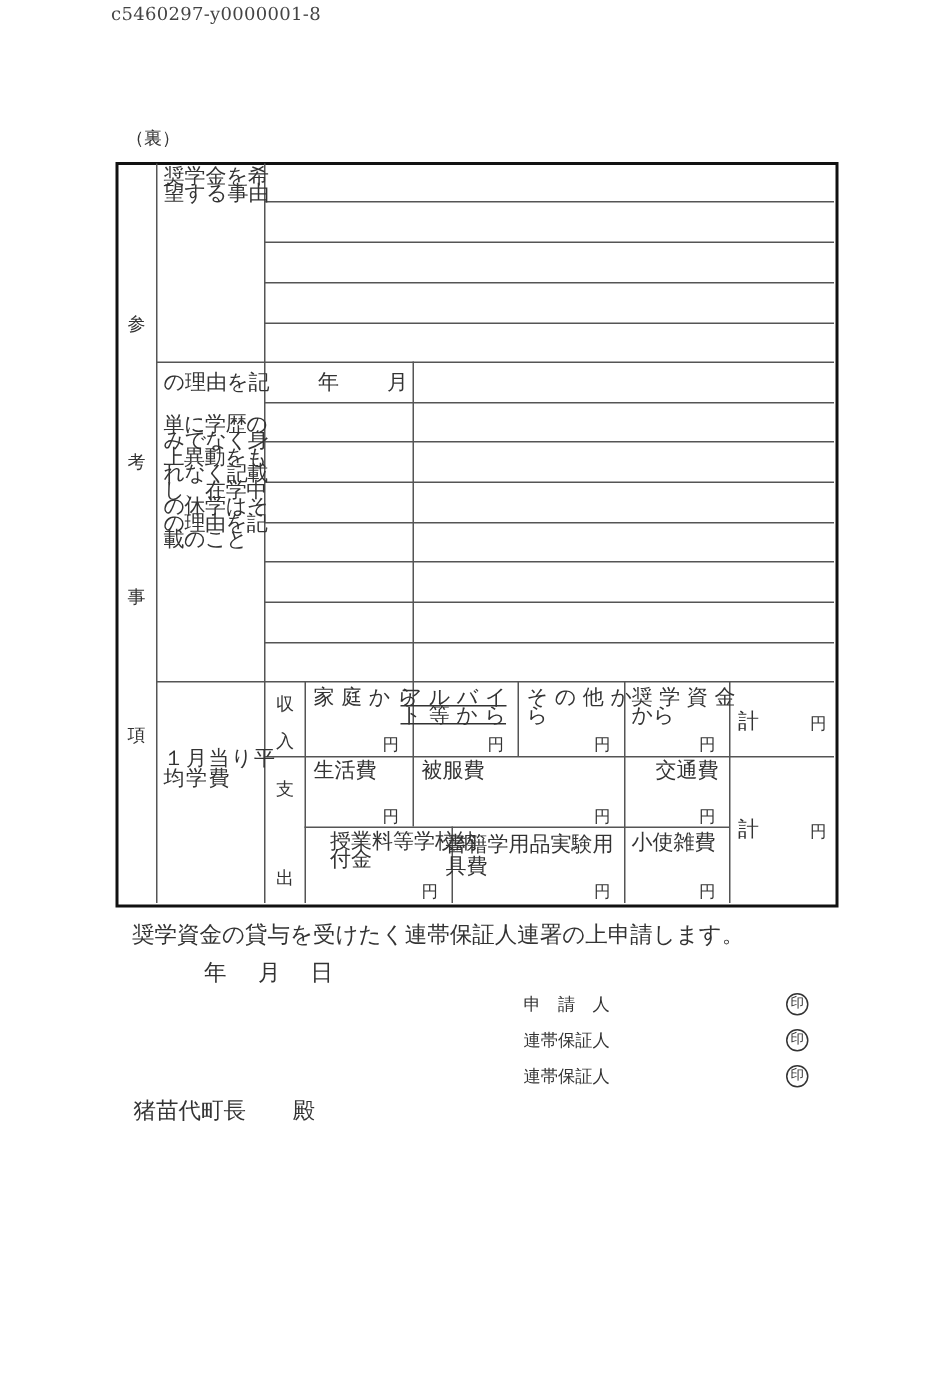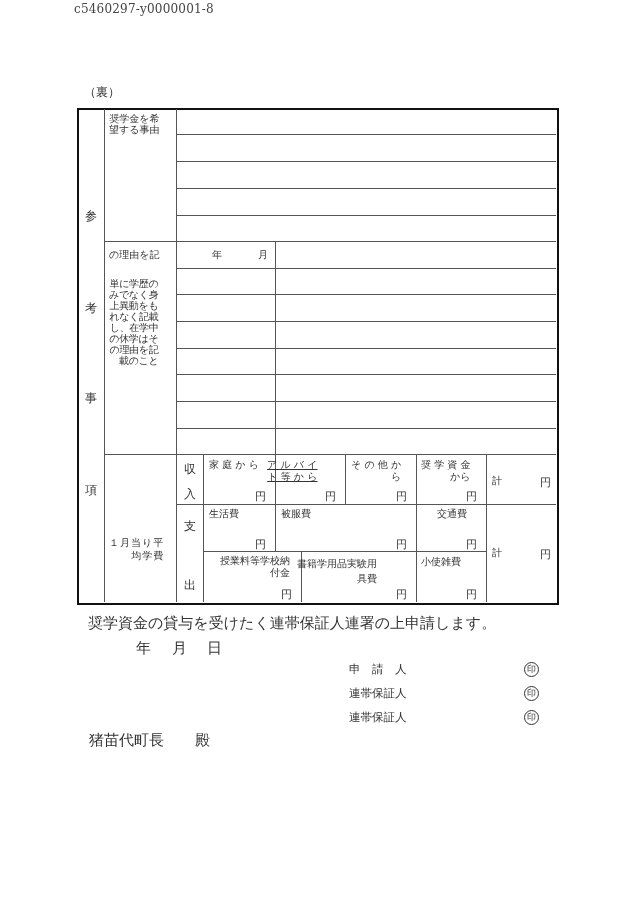--- a/index.html
+++ b/index.html
@@ -4,21 +4,21 @@
 <style>
   html, body { margin:0; padding:0; background:#ffffff; }
   body { width:630px; height:916px; position:relative; overflow:hidden;
          font-family:"DejaVu Serif", "Liberation Serif", serif; color:#333; }
   .abs { position:absolute; }
   .doc-id { left:74px; top:2px; font-size:12px; font-family:"DejaVu Serif", serif; color:#444; letter-spacing:0.2px; }
   .ura { left:84px; top:84px; font-size:12px; }
   .hl { position:absolute; height:0; border-top:1px solid #555; }
   .vl { position:absolute; width:0; border-left:1px solid #555; }
   .outer { position:absolute; left:77px; top:108px; width:478px; height:493px; border:2px solid #111; }
-  .t { position:absolute; font-size:10px; line-height:12px; color:#333; white-space:pre;text-align:right; }
+  .t { position:absolute; font-size:14px; line-height:12px; color:#333; white-space:pre; }
   .vt { position:absolute; font-size:12px; color:#333; }
   .yen { position:absolute; font-size:11px; color:#333; }
   .ftxt { position:absolute; font-size:15px; color:#333; white-space:pre; }
   .seal { position:absolute; width:13px; height:13px; border:1px solid #333; border-radius:50%;
           font-size:9px; line-height:13px; text-align:center; color:#333; }
 </style>
 </head>
 <body>
 
 <div class="abs doc-id">c5460297-y0000001-8</div>
@@ -76,21 +76,21 @@
 みでなく身
 上異動をも
 れなく記載
 し、在学中
 の休学はそ
 の理由を記
 載のこと</div>
   <div class="abs" style="left:177px; top:269px; width:97px; height:184px;"></div>
   <div class="abs" style="left:276px; top:242px; width:279px; height:211px;"></div>
 
-  <div class="t" style="left:109px; top:536px; line-height:13px; letter-spacing:1px;">１月当り平
+  <div class="t" style="left:109px; top:500px; line-height:13px; letter-spacing:1px;">１月当り平
 均学費</div>
   <div class="vt" style="left:184px; top:461px;">収</div>
   <div class="vt" style="left:184px; top:486px;">入</div>
   <div class="vt" style="left:184px; top:518px;">支</div>
   <div class="vt" style="left:184px; top:577px;">出</div>
 
   <div>
     <div class="t" style="left:209px; top:459px;">家 庭 か ら</div>
     <div class="yen" style="left:255px; top:489px;">円</div>
   </div>

